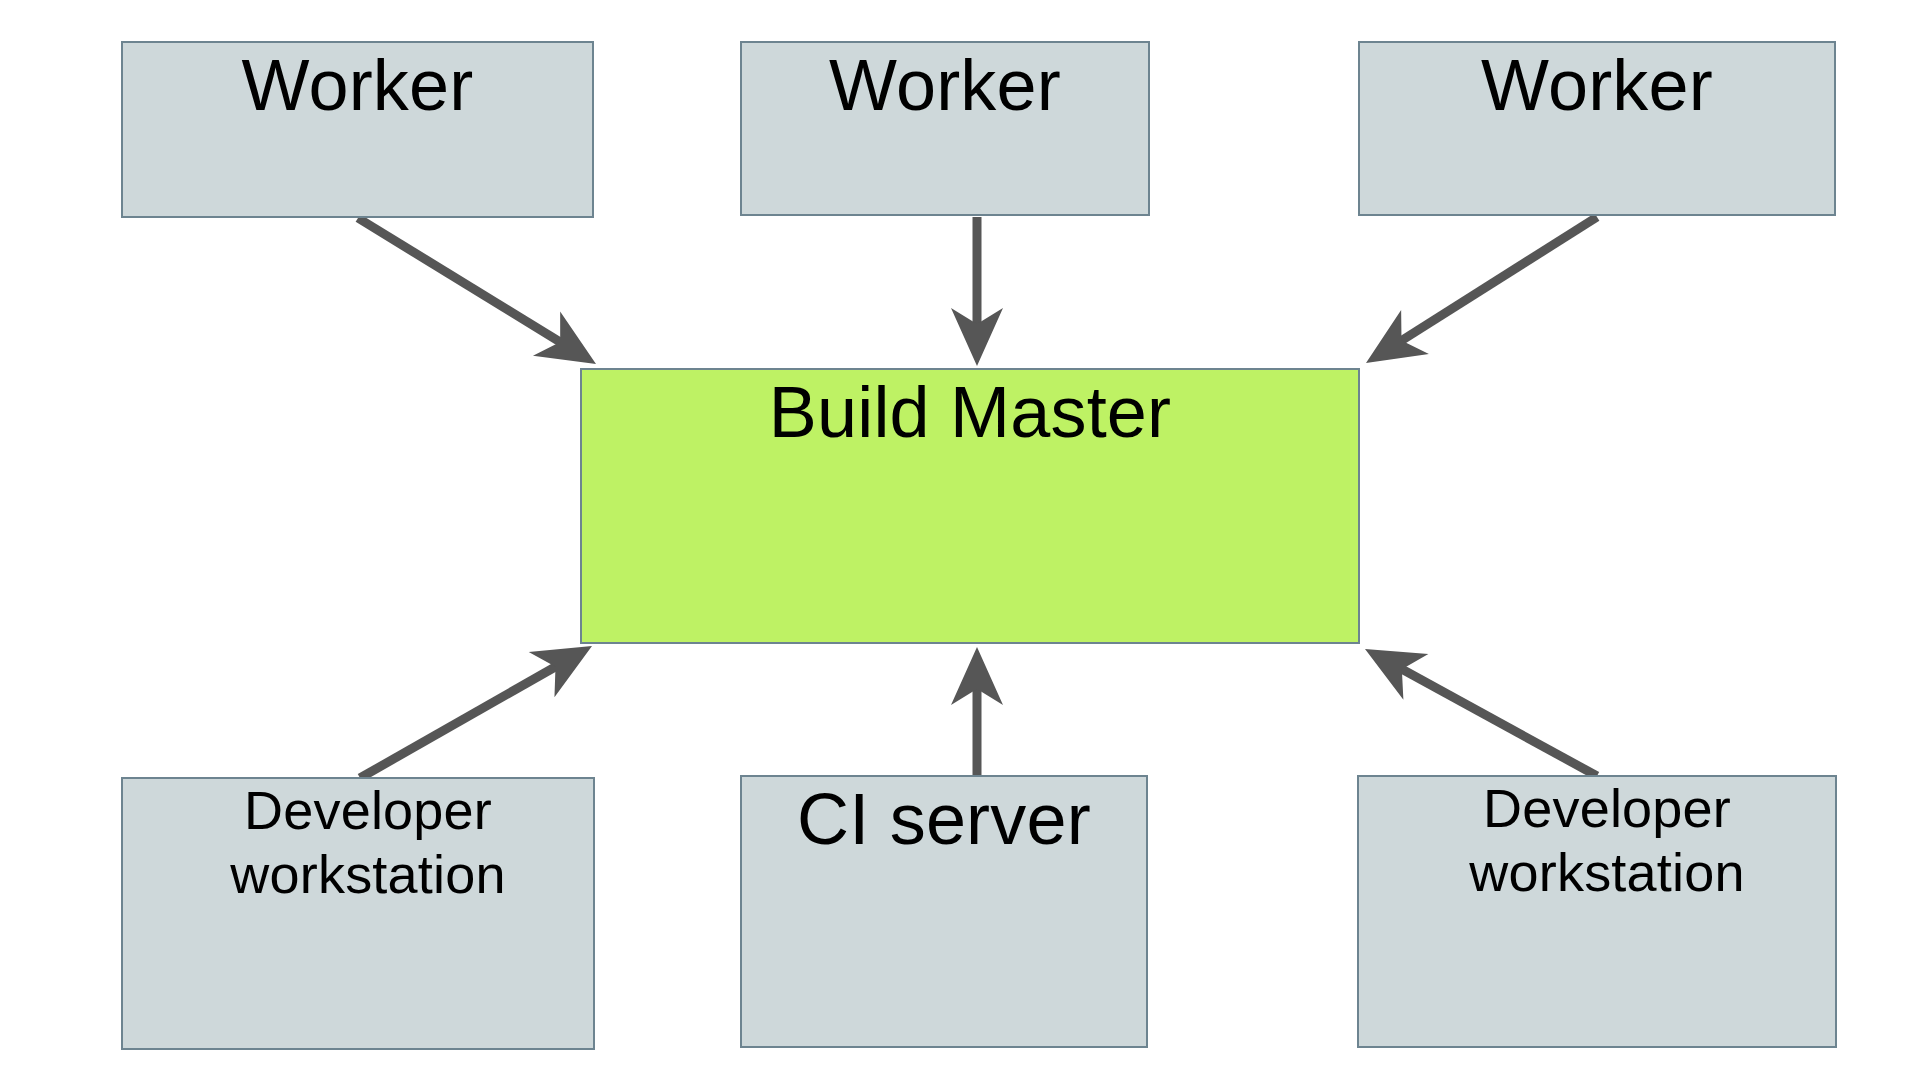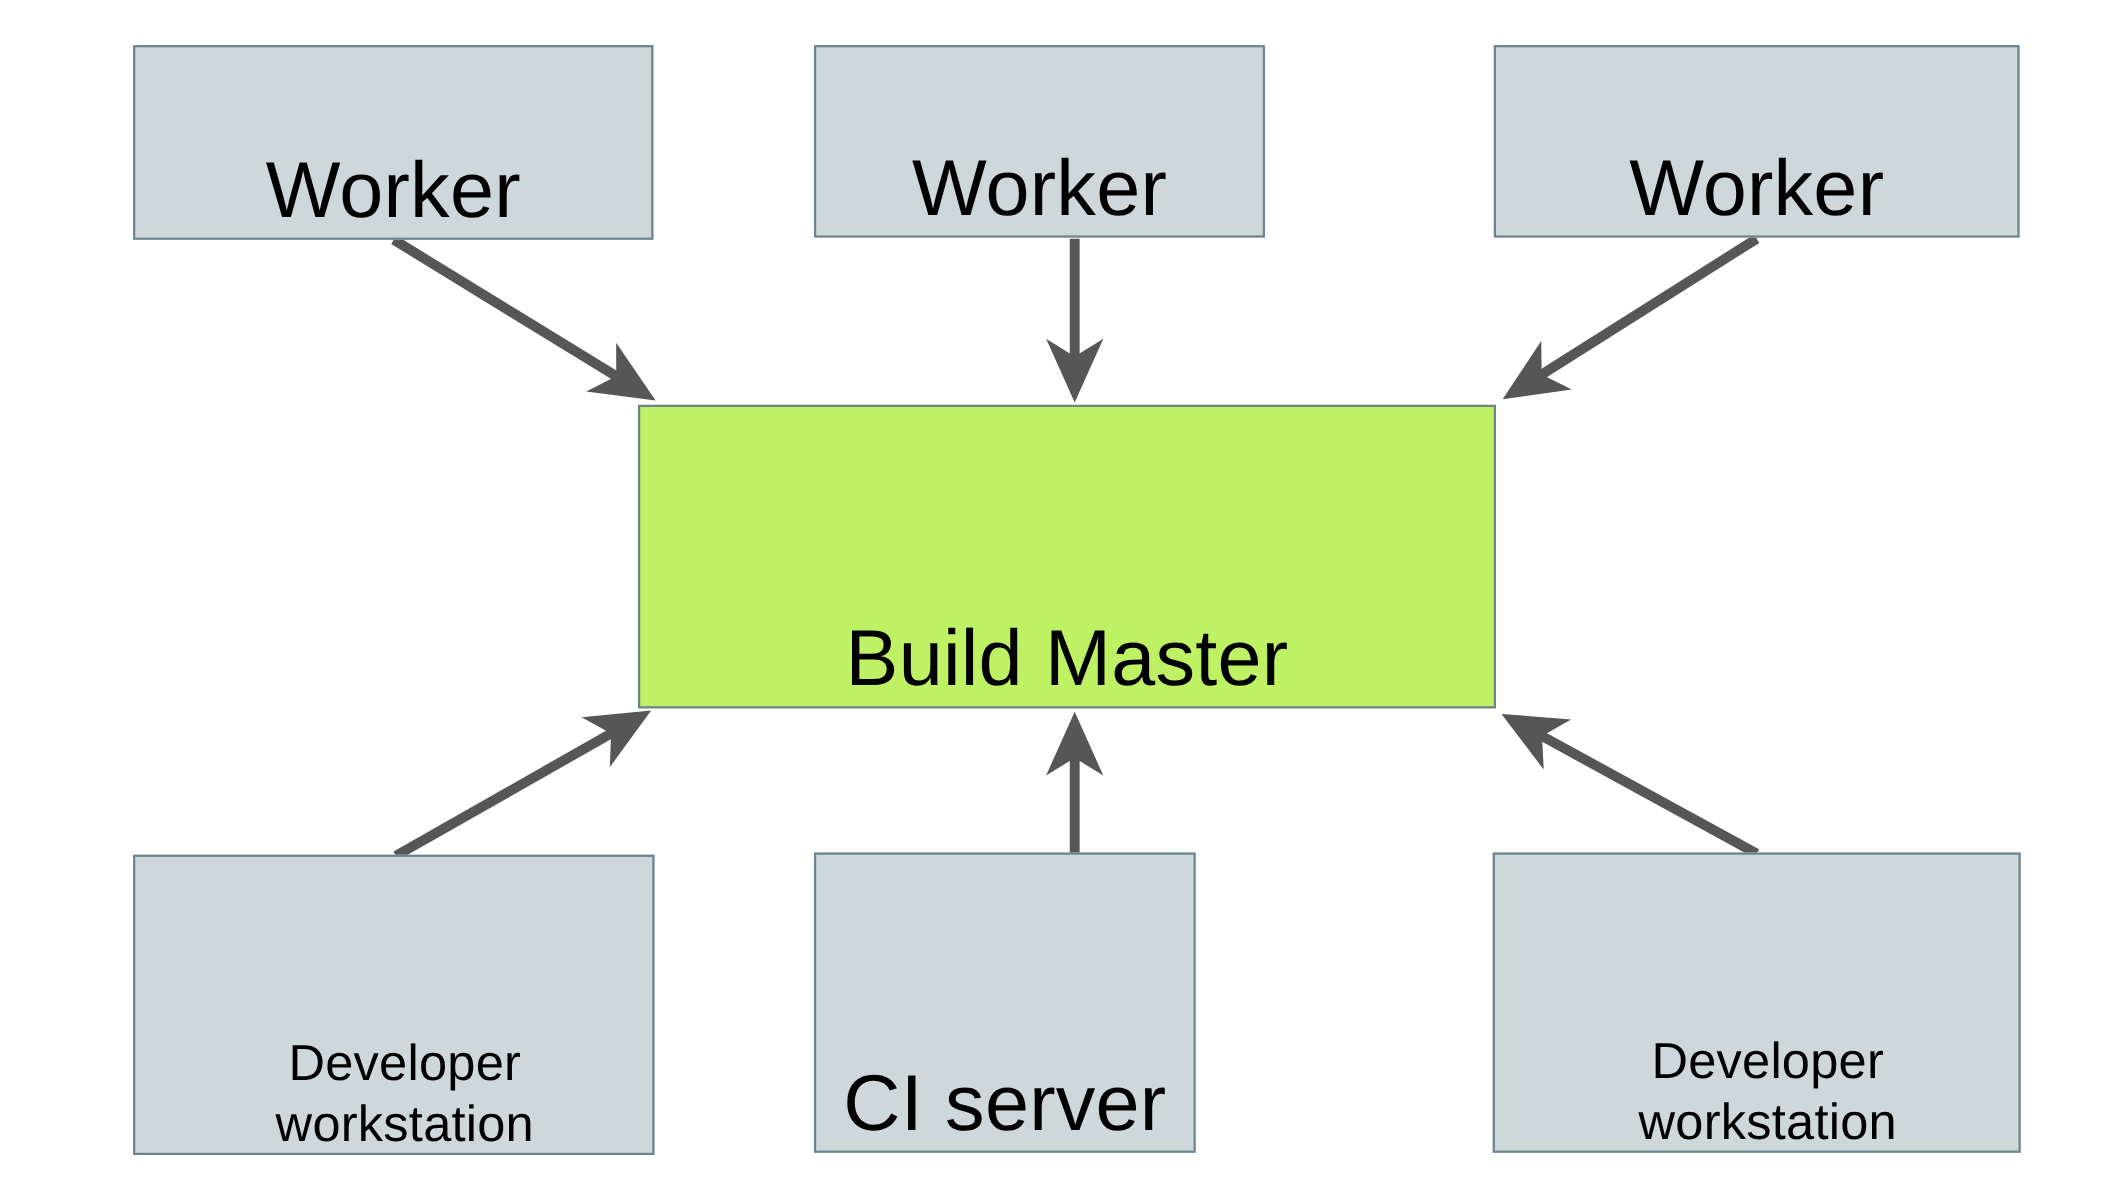--- a/index.html
+++ b/index.html
@@ -26,35 +26,35 @@
     width: 1910px;
     height: 1090px;
     pointer-events: none;
   }
   .node {
     position: absolute;
     box-sizing: border-box;
     background: #ced8da;
     border: 2px solid #4d7c0f;
     display: flex;
-    align-items: flex-end;
+    align-items: flex-start;
     justify-content: center;
     text-align: center;
     color: #000000;
     z-index: 2;
   }
   .node-label {
     font-family: "Liberation Sans", sans-serif;
     font-weight: 400;
     line-height: 1.18;
     white-space: pre-line;
     letter-spacing: 0.2px;
   }
   .size-lg  { font-size: 72px; }
-  .size-md  { font-size: 46px; margin-left: 20px; }
+  .size-md  { font-size: 54px; margin-left: 20px; }
 </style>
 </head>
 <body>
 
 <div id="canvas">
 
   <svg id="edge-layer" viewBox="0 0 1910 1090" width="1910" height="1090" xmlns="http://www.w3.org/2000/svg">
       <g>
         <line x1="358" y1="218" x2="568.8085902161388" y2="347.31955534267337" stroke="#565656" stroke-width="9"></line>
         <polygon points="596,364 532.9657263776037,355.8341963716441 560.1993977767345,342.038286031106 560.156419862901,311.5096412380773" fill="#565656"></polygon>
@@ -91,21 +91,21 @@
       <div class="node" style="left: 1358px; top: 41px; width: 478px; height: 175px; background: rgb(206, 216, 218); border-color: rgb(109, 132, 144);">
         <span class="node-label size-lg" style="color: rgb(0, 0, 0);">Worker</span>
       </div>
       <div class="node" style="left: 580px; top: 368px; width: 780px; height: 276px; background: #bef264; border-color: rgb(109, 132, 144);">
         <span class="node-label size-lg" style="color: rgb(0, 0, 0);">Build Master</span>
       </div>
       <div class="node" style="left: 121px; top: 777px; width: 474px; height: 273px; background: rgb(206, 216, 218); border-color: rgb(109, 132, 144);">
         <span class="node-label size-md" style="color: rgb(0, 0, 0);">Developer
 workstation</span>
       </div>
-      <div class="node" style="left: 740px; top: 775px; width: 347px; height: 273px; background: rgb(206, 216, 218); border-color: rgb(109, 132, 144);">
+      <div class="node" style="left: 740px; top: 775px; width: 408px; height: 273px; background: rgb(206, 216, 218); border-color: rgb(109, 132, 144);">
         <span class="node-label size-lg" style="color: rgb(0, 0, 0);">CI server</span>
       </div>
       <div class="node" style="left: 1357px; top: 775px; width: 480px; height: 273px; background: rgb(206, 216, 218); border-color: rgb(109, 132, 144);">
         <span class="node-label size-md" style="color: rgb(0, 0, 0);">Developer
 workstation</span>
       </div>
     </div>
 
 </div>
 

